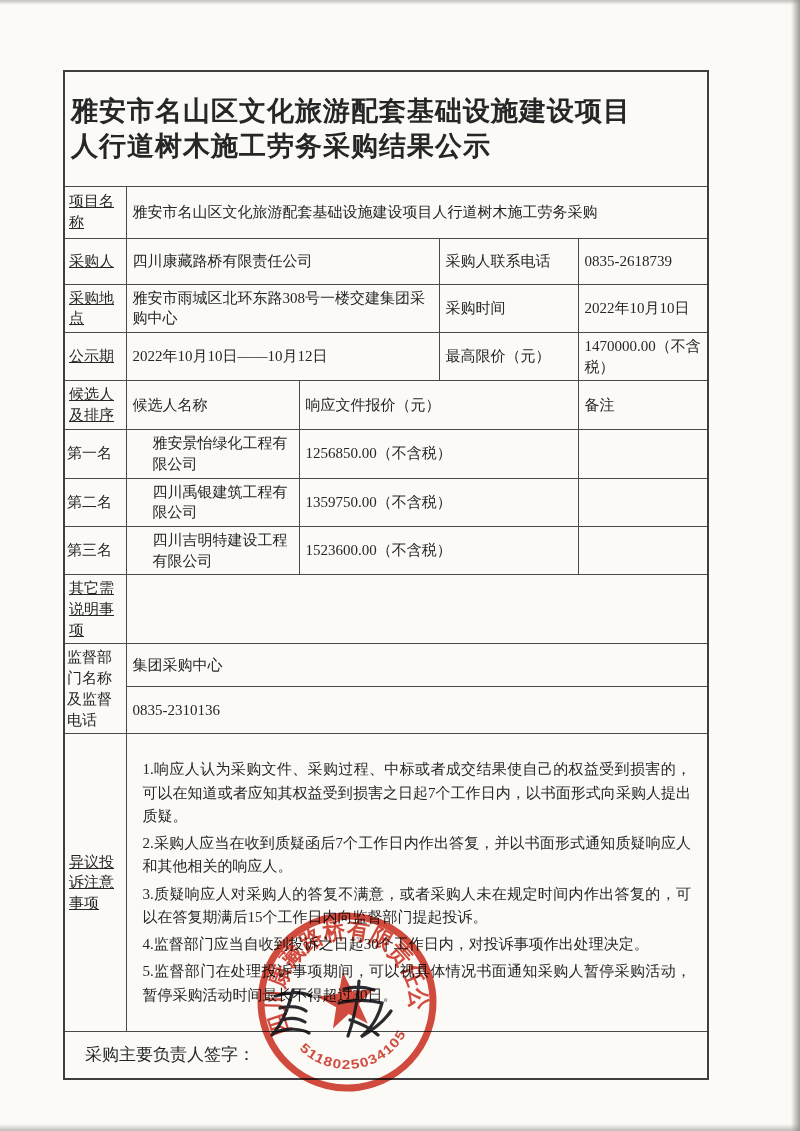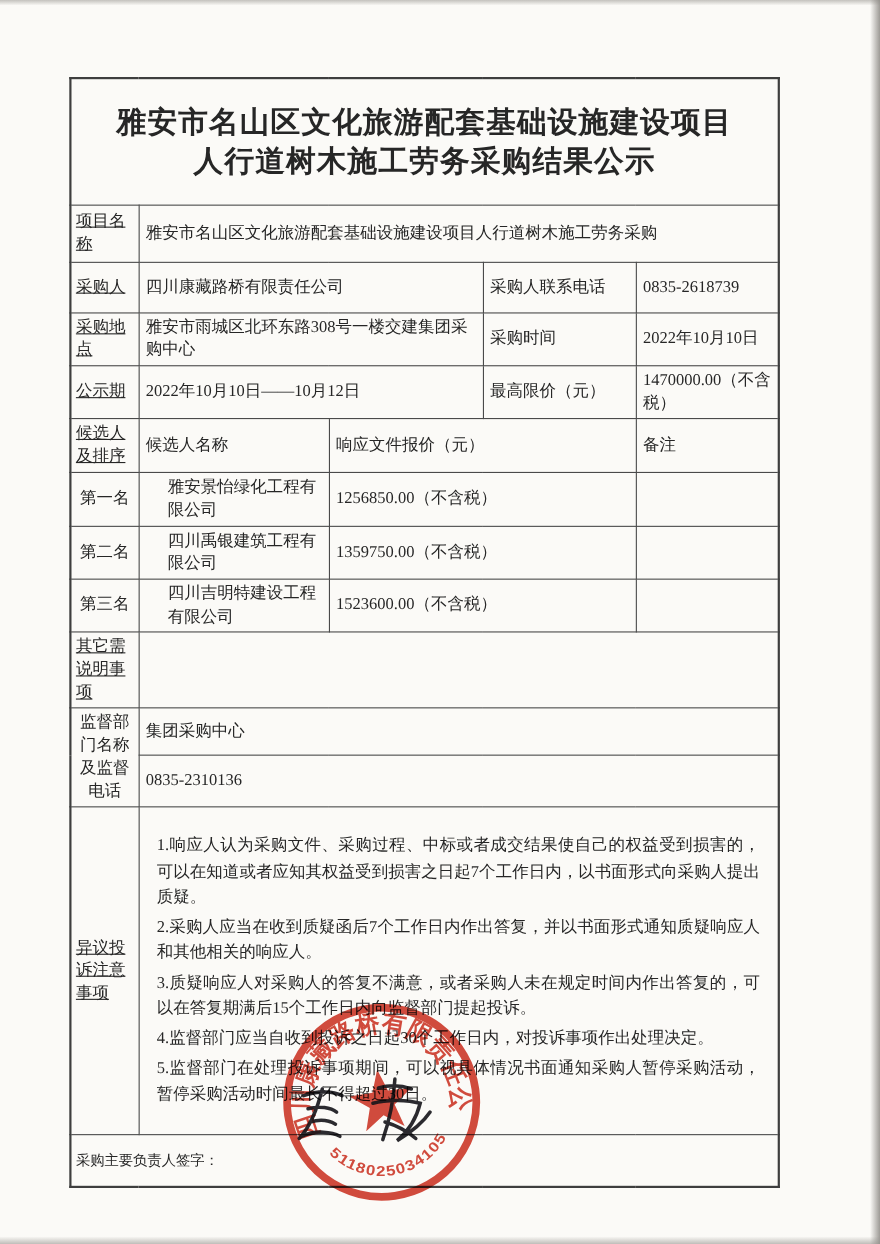--- a/index.html
+++ b/index.html
@@ -20,31 +20,31 @@
     border-collapse:collapse;table-layout:fixed;
     border:2.5px solid #3e3e3e;
   }
   td{
     border:1.5px solid #4a4a4a;
     font-size:15px;line-height:1.38;
     padding:3px 6px;vertical-align:middle;
     word-break:break-all;overflow:hidden;
   }
   .title-cell{
-    text-align:center;vertical-align:middle;
+    text-align:left;vertical-align:middle;
     font-family:"Liberation Sans","DejaVu Sans",sans-serif;
     font-weight:bold;font-size:27px;letter-spacing:1px;line-height:1.3;
   }
   .lab{padding:3px 4px;text-decoration:underline;}
-  .lab-c{text-align:center;padding:3px 2px;}
+  .lab-c{text-align:left;padding:3px 2px;}
   .center{}
   .name-cell{padding-left:26px;margin-top:36px;}
   .objection-cell{font-size:15px;line-height:1.55;text-align:justify;padding:10px 12px;}
   .objection-cell .item{margin:4px;}
-  .sign-cell{padding-left:4px;font-size:13px;}
+  .sign-cell{padding-left:20px;font-size:17px;}
 
   .stamp{
     position:absolute;left:232px;top:902px;width:230px;height:212px;
     mix-blend-mode:multiply;pointer-events:none;
   }
 </style>
 </head>
 <body>
 
 <div class="scan-edge-top"></div>

